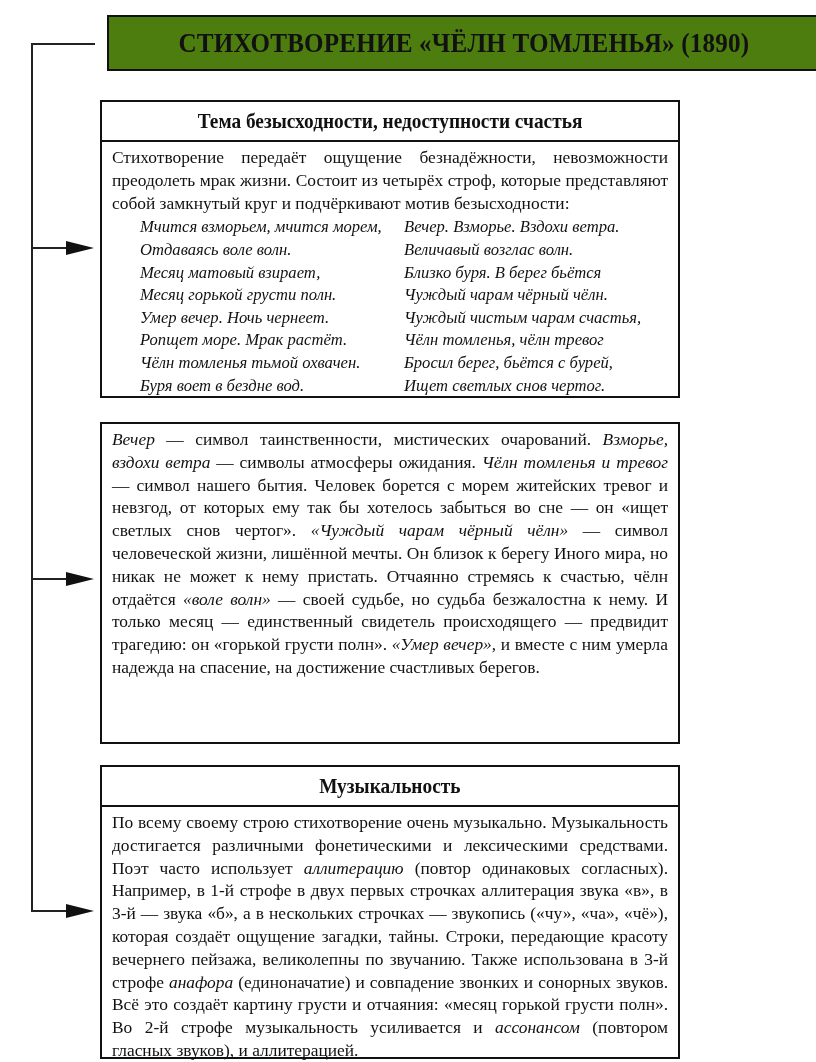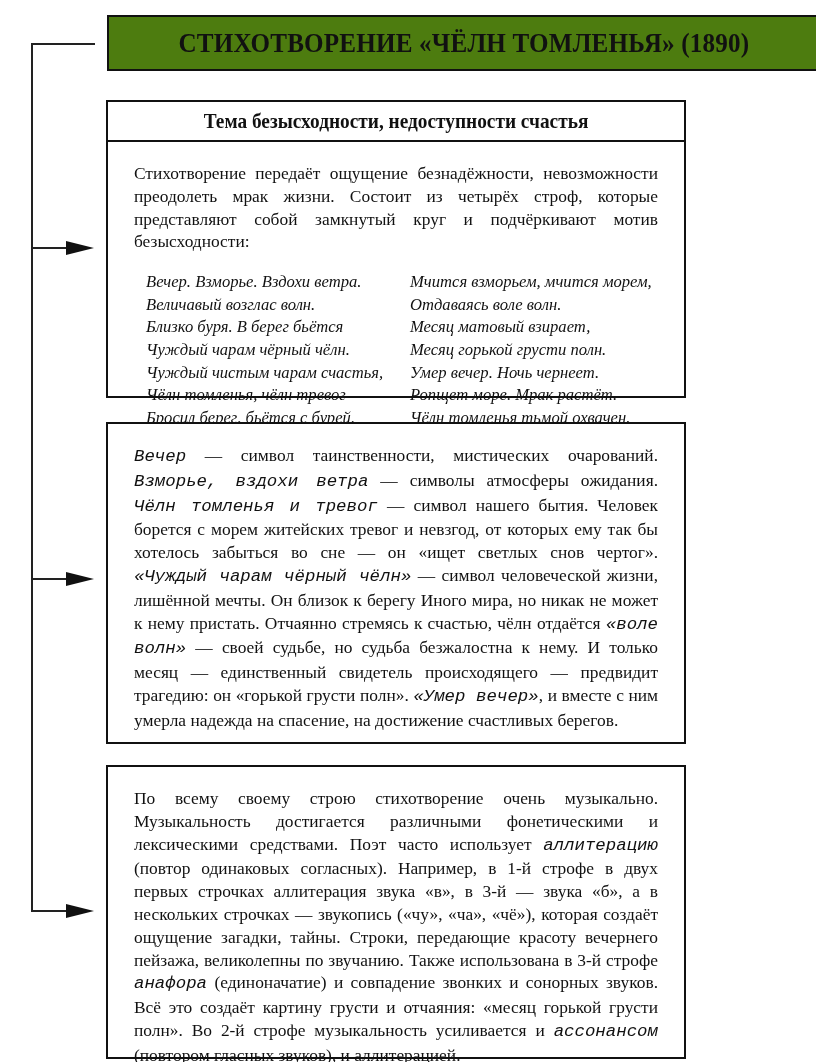--- a/index.html
+++ b/index.html
@@ -3,28 +3,28 @@
 <meta charset="utf-8">
 <style>
   html, body { margin:0; padding:0; background:#ffffff; }
   body { width:816px; height:1062px; position:relative; overflow:hidden;
          font-family:"Liberation Serif", serif; color:#111; }
   .title-box { position:absolute; left:107px; top:15px; width:713px; height:56px;
                border:2px solid #111; box-sizing:border-box; background:#4d7c0f;
                display:flex; align-items:center; justify-content:center; }
   .title-box span { font-family:"Liberation Serif", serif; font-weight:bold;
                     font-size:27px; letter-spacing:0.2px; transform:scaleX(0.93); display:inline-block; }
-  .box { position:absolute; left:106px; width:580px; border:2px solid #111;
+  .box { position:absolute; left:100px; width:580px; border:2px solid #111;
          box-sizing:border-box; background:#fff; }
   .box .hdr { border-bottom:2px solid #111; text-align:center; font-weight:bold;
               font-size:21px; height:38px; line-height:38px; }
   .box .hdr span { display:inline-block; transform:scaleX(0.92); }
   .box .body { padding:4px 10px 0 10px; font-size:17.4px; line-height:22.8px; text-align:justify; }
-  .box .body p { margin:16px; }
-  .box .body i { font-style:italic;font-family:Liberation Mono, monospace; }
+  .box .body p { margin:0; }
+  .box .body i { font-style:italic; }
   .poem { display:flex; padding:2px 0 0 28px; font-style:italic; font-size:16.6px; line-height:22.6px; }
   .poem .col { width:340px; }
   .poem .col div { white-space:nowrap; }
   #box1 { top:100px; height:298px; }
   #box2 { top:422px; height:322px; }
   #box3 { top:765px; height:294px; }
   .conn { position:absolute; background:#222; }
   .arrow { position:absolute; width:0; height:0; border-top:7px solid transparent;
            border-bottom:7px solid transparent; border-left:28px solid #111; }
 </style>
@@ -42,47 +42,48 @@
 
 <div class="title-box">
   <span>СТИХОТВОРЕНИЕ «ЧЁЛН ТОМЛЕНЬЯ» (1890)</span>
 </div>
 
 <div class="box" id="box1">
   <div class="hdr"><span>Тема безысходности, недоступности счастья</span></div>
   <div class="body">
     <p>Стихотворение передаёт ощущение безнадёжности, невозможности преодолеть мрак жизни. Состоит из четырёх строф, которые представляют собой замкнутый круг и подчёркивают мотив безысходности:</p>
     <div class="poem">
+      <div class="col" id="poem-right">
+          <div>Мчится взморьем, мчится морем,</div>
+          <div>Отдаваясь воле волн.</div>
+          <div>Месяц матовый взирает,</div>
+          <div>Месяц горькой грусти полн.</div>
+          <div>Умер вечер. Ночь чернеет.</div>
+          <div>Ропщет море. Мрак растёт.</div>
+          <div>Чёлн томленья тьмой охвачен.</div>
+          <div>Буря воет в бездне вод.</div>
+        </div>
       <div class="col" id="poem-left">
           <div>Вечер. Взморье. Вздохи ветра.</div>
           <div>Величавый возглас волн.</div>
           <div>Близко буря. В берег бьётся</div>
           <div>Чуждый чарам чёрный чёлн.</div>
           <div>Чуждый чистым чарам счастья,</div>
           <div>Чёлн томленья, чёлн тревог</div>
           <div>Бросил берег, бьётся с бурей,</div>
           <div>Ищет светлых снов чертог.</div>
-        </div>
-      <div class="col" id="poem-right">
-          <div>Мчится взморьем, мчится морем,</div>
-          <div>Отдаваясь воле волн.</div>
-          <div>Месяц матовый взирает,</div>
-          <div>Месяц горькой грусти полн.</div>
-          <div>Умер вечер. Ночь чернеет.</div>
-          <div>Ропщет море. Мрак растёт.</div>
-          <div>Чёлн томленья тьмой охвачен.</div>
-          <div>Буря воет в бездне вод.</div>
         </div>
     </div>
   </div>
 </div>
 
 <div class="box" id="box2">
   <div class="body">
     <p id="sym-text"><i>Вечер</i><span> — символ таинственности, мистических очарований. </span><i>Взморье, вздохи ветра</i><span> — символы атмосферы ожидания. </span><i>Чёлн томленья и тревог</i><span> — символ нашего бытия. Человек борется с морем житейских тревог и невзгод, от которых ему так бы хотелось забыться во сне — он «ищет светлых снов чертог». </span><i>«Чуждый чарам чёрный чёлн»</i><span> — символ человеческой жизни, лишённой мечты. Он близок к берегу Иного мира, но никак не может к нему пристать. Отчаянно стремясь к счастью, чёлн отдаётся </span><i>«воле волн»</i><span> — своей судьбе, но судьба безжалостна к нему. И только месяц — единственный свидетель происходящего — предвидит трагедию: он «горькой грусти полн». </span><i>«Умер вечер»</i><span>, и вместе с ним умерла надежда на спасение, на достижение счастливых берегов.</span></p>
   </div>
 </div>
 
 <div class="box" id="box3">
+  <div class="hdr"><span>Музыкальность</span></div>
   <div class="body">
     <p id="mus-text"><span>По всему своему строю стихотворение очень музыкально. Музыкальность достигается различными фонетическими и лексическими средствами. Поэт часто использует </span><i>аллитерацию</i><span> (повтор одинаковых согласных). Например, в 1-й строфе в двух первых строчках аллитерация звука «в», в 3-й — звука «б», а в нескольких строчках — звукопись («чу», «ча», «чё»), которая создаёт ощущение загадки, тайны. Строки, передающие красоту вечернего пейзажа, великолепны по звучанию. Также использована в 3-й строфе </span><i>анафора</i><span> (единоначатие) и совпадение звонких и сонорных звуков. Всё это создаёт картину грусти и отчаяния: «месяц горькой грусти полн». Во 2-й строфе музыкальность усиливается и </span><i>ассонансом</i><span> (повтором гласных звуков), и аллитерацией.</span></p>
   </div>
 </div>
 
 </body></html>

